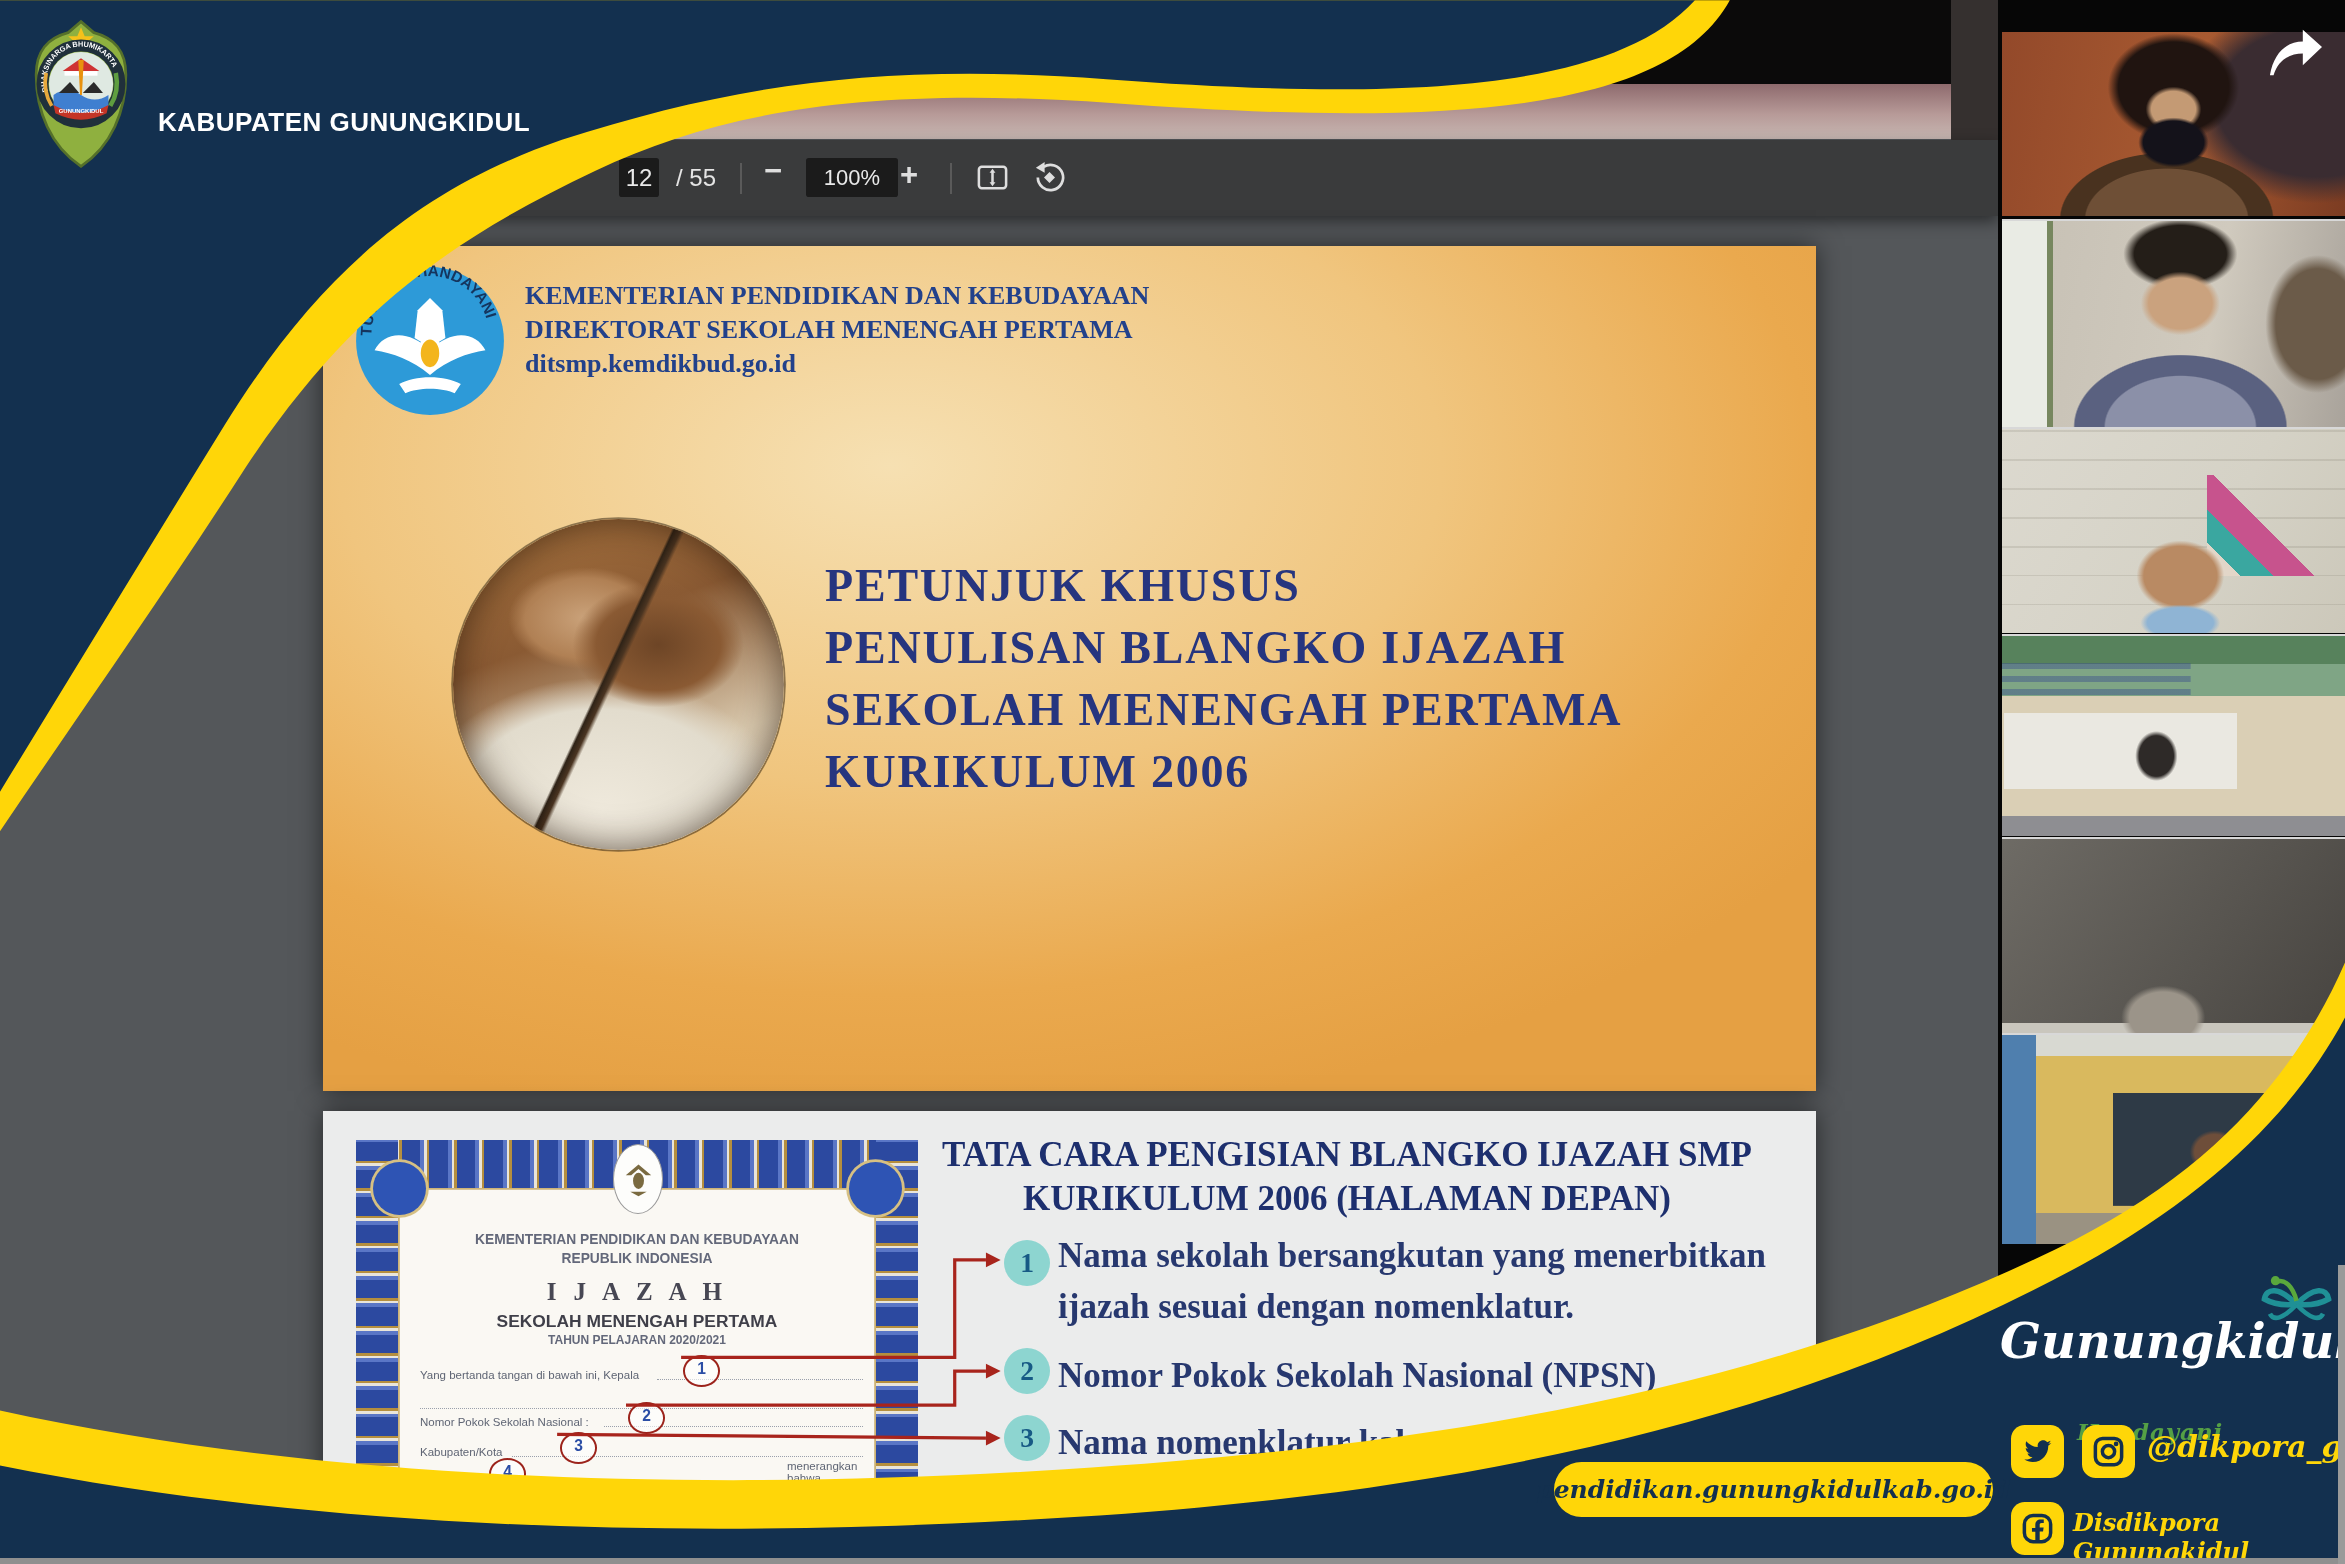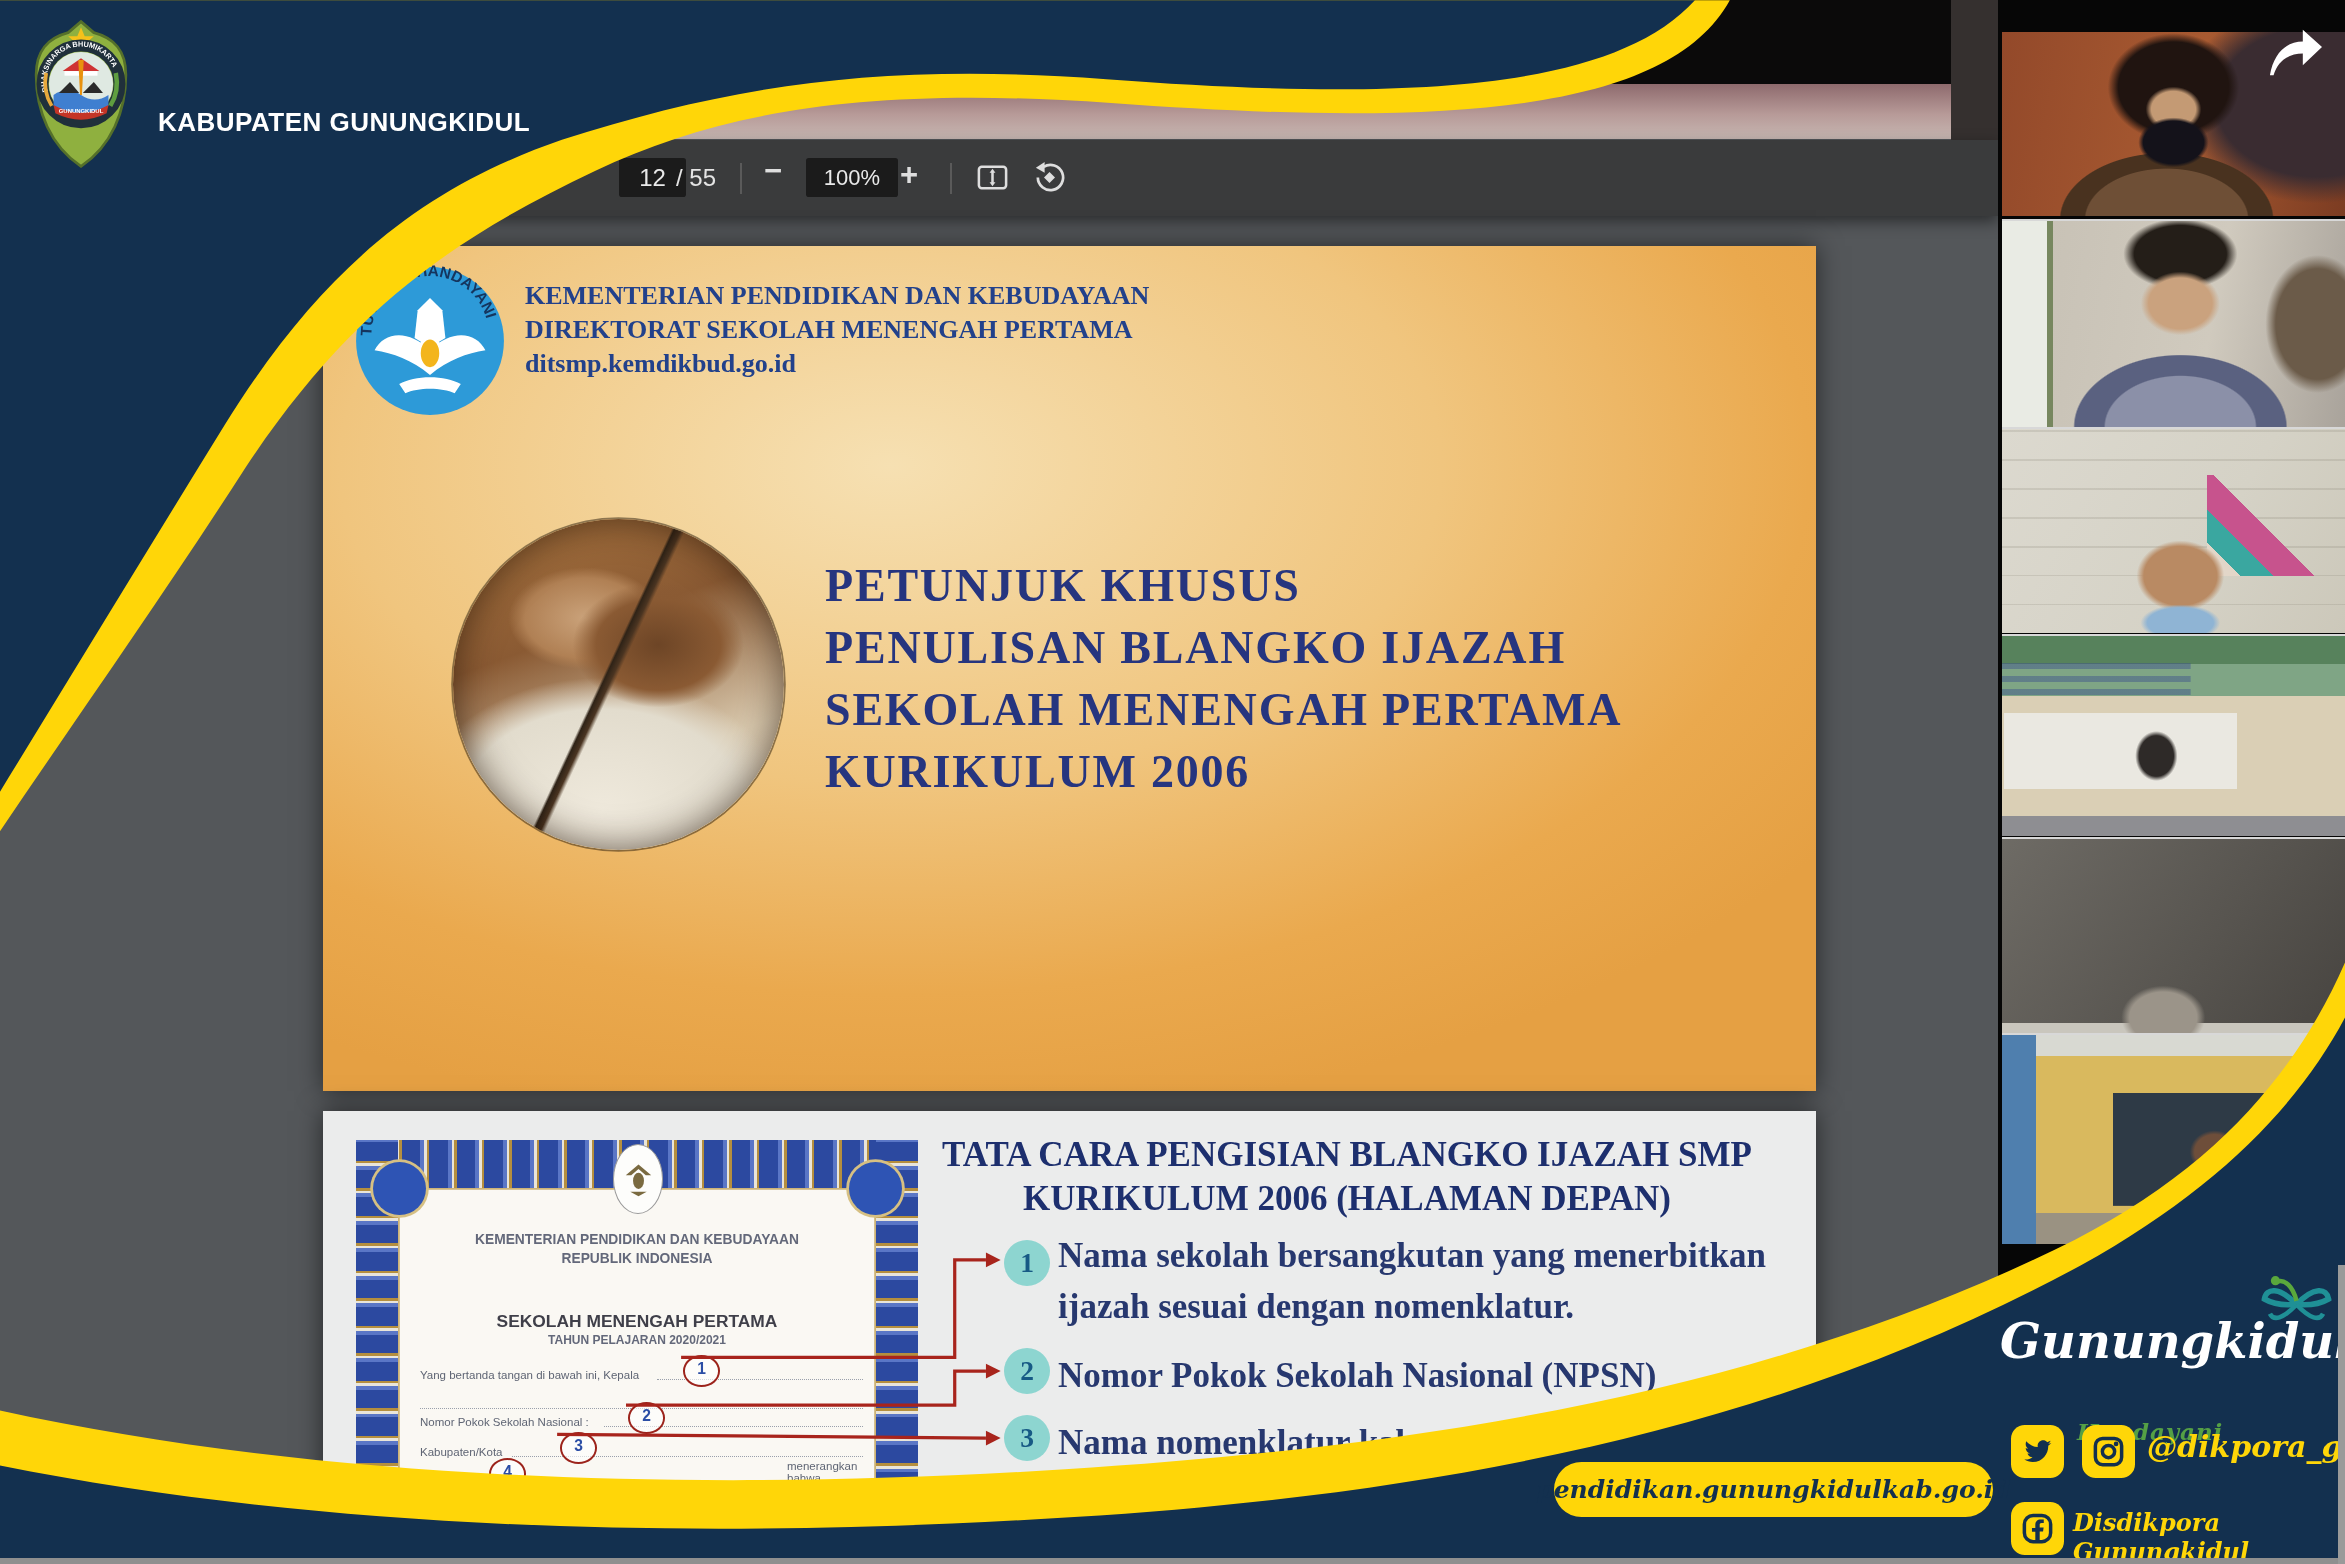--- a/index.html
+++ b/index.html
@@ -142,21 +142,21 @@
 </style>
 </head>
 <body>
 
 <div class="abs share-area">
   <div class="abs win-top-black"></div>
   <div class="abs win-top-pink"></div>
   <div class="abs win-top-dark"></div>
 
   <div class="abs toolbar">
-    <div class="tb-box" style="left:619px;width:67px;">12</div>
+    <div class="tb-box" style="left:619px;width:40px;">12</div>
     <div class="tb-text" style="left:676px;">/ 55</div>
     <div class="tb-sep" style="left:740px;"></div>
     <div class="tb-glyph" style="left:764px;top:13px;">−</div>
     <div class="tb-box" style="left:806px;width:92px;font-size:22px;">100%</div>
     <div class="tb-glyph" style="left:900px;">+</div>
     <div class="tb-sep" style="left:950px;"></div>
     <svg class="tb-icon" style="left:975px;" viewBox="0 0 36 36">
       <rect x="4" y="7" width="28" height="22" rx="3" fill="none" stroke="#dedede" stroke-width="2.6"></rect>
       <line x1="18" y1="12" x2="18" y2="24" stroke="#dedede" stroke-width="2.6"></line>
       <polygon points="18,9 21,13 15,13" fill="#dedede"></polygon>
@@ -207,20 +207,21 @@
       <div class="cert-corner" style="right:16.5px;"></div>
       <div class="garuda-oval">
         <svg width="31" height="40" viewBox="0 0 34 44">
           <path d="M3,18 L17,6 L31,18 L25,18 L17,11 L9,18 Z" fill="#7a6a40"></path>
           <ellipse cx="17" cy="24" rx="6" ry="9" fill="#7a6a40"></ellipse>
           <path d="M8,36 L26,36 L17,41 Z" fill="#7a6a40"></path>
         </svg>
       </div>
       <div class="cert-txt" style="top:92px;font-size:13.8px;">KEMENTERIAN PENDIDIKAN DAN KEBUDAYAAN</div>
       <div class="cert-txt" style="top:111px;font-size:13.8px;">REPUBLIK INDONESIA</div>
+      <div class="cert-txt" style="top:138px;font-size:25px;letter-spacing:5.5px;color:#474753;font-family:'Liberation Serif',serif;">I J A Z A H</div>
       <div class="cert-txt" style="top:171px;font-size:17.4px;color:#3f3f49;">SEKOLAH MENENGAH PERTAMA</div>
       <div class="cert-txt" style="top:193px;font-size:12px;font-weight:bold;">TAHUN PELAJARAN 2020/2021</div>
 
       <div class="cert-row" style="top:217px;">
         <span class="cert-label">Yang bertanda tangan di bawah ini, Kepala</span>
         <span class="dotline" style="left:237px;"></span>
         <span class="cert-oval" style="left:263px;">1</span>
       </div>
       <div class="cert-row" style="top:246px;">
         <span class="dotline" style="left:0;"></span>

